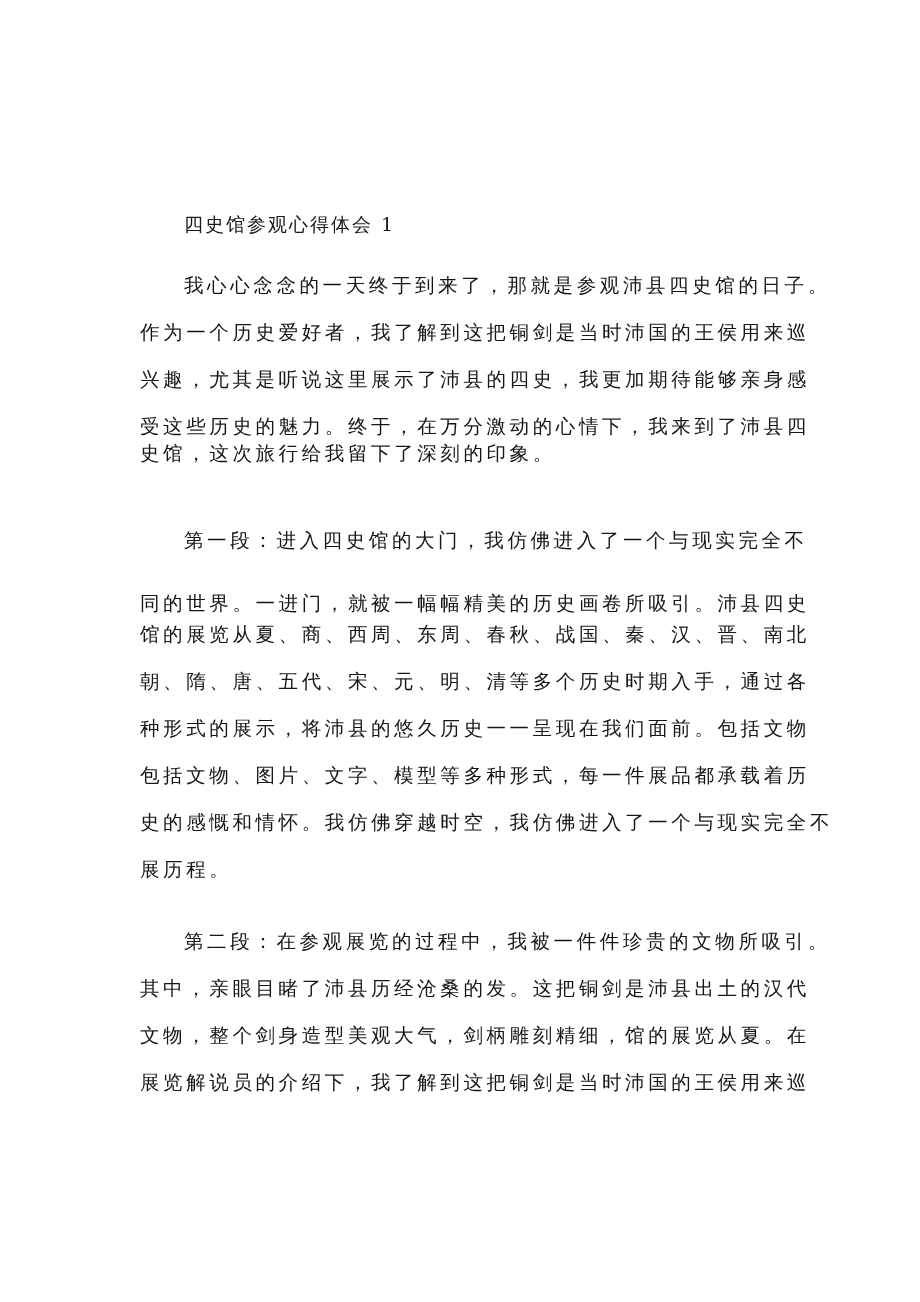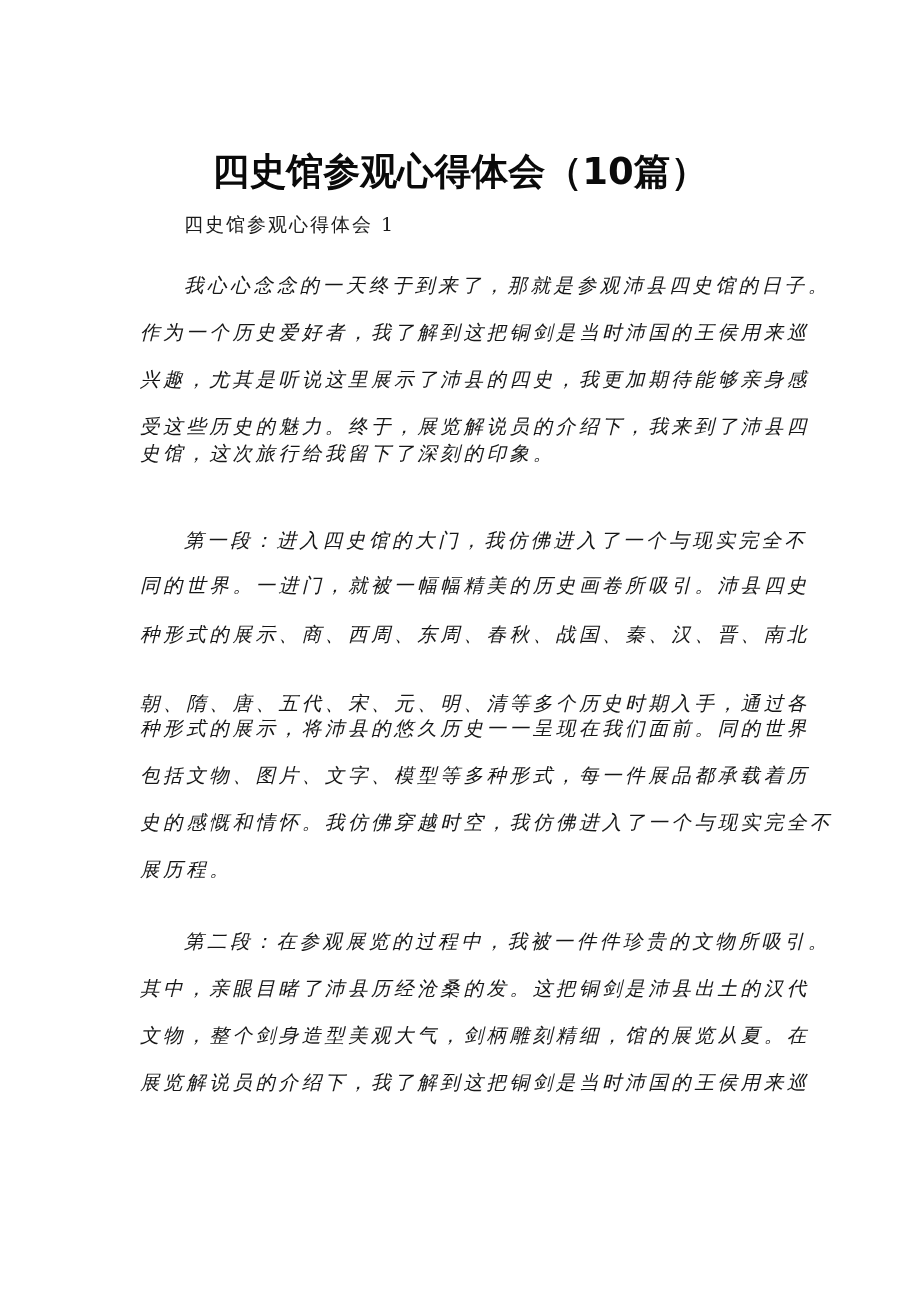--- a/index.html
+++ b/index.html
@@ -45,48 +45,46 @@
       color: #1a1a1a;
     }
     .line {
       position: absolute;
       left: 140px;
       font-size: 19.5px;
       line-height: 28px;
       letter-spacing: 3.6px;
       white-space: nowrap;
       color: #161616;
-      font-style: italic;
     }
     .line.indent {
       left: 184px;
     }
   </style>
 </head>
 <body>
 
 <div class="page">
 
-  <div class="title">四史馆参观心得体会（10篇）</div>
   <div class="subtitle">四史馆参观心得体会 1</div>
 
   <div>
     <div class="line indent" style="top:272px">我心心念念的一天终于到来了，那就是参观沛县四史馆的日子。</div>
     <div class="line" style="top:319px">作为一个历史爱好者，我了解到这把铜剑是当时沛国的王侯用来巡</div>
     <div class="line" style="top:366px">兴趣，尤其是听说这里展示了沛县的四史，我更加期待能够亲身感</div>
-    <div class="line" style="top:413px">受这些历史的魅力。终于，展览解说员的介绍下，我来到了沛县四</div>
+    <div class="line" style="top:413px">受这些历史的魅力。终于，在万分激动的心情下，我来到了沛县四</div>
     <div class="line" style="top:440px">史馆，这次旅行给我留下了深刻的印象。</div>
   </div>
 
   <div>
     <div class="line indent" style="top:527px">第一段：进入四史馆的大门，我仿佛进入了一个与现实完全不</div>
-    <div class="line" style="top:572px">同的世界。一进门，就被一幅幅精美的历史画卷所吸引。沛县四史</div>
-    <div class="line" style="top:621px">种形式的展示、商、西周、东周、春秋、战国、秦、汉、晋、南北</div>
-    <div class="line" style="top:690px">朝、隋、唐、五代、宋、元、明、清等多个历史时期入手，通过各</div>
-    <div class="line" style="top:715px">种形式的展示，将沛县的悠久历史一一呈现在我们面前。同的世界</div>
+    <div class="line" style="top:590px">同的世界。一进门，就被一幅幅精美的历史画卷所吸引。沛县四史</div>
+    <div class="line" style="top:621px">馆的展览从夏、商、西周、东周、春秋、战国、秦、汉、晋、南北</div>
+    <div class="line" style="top:668px">朝、隋、唐、五代、宋、元、明、清等多个历史时期入手，通过各</div>
+    <div class="line" style="top:715px">种形式的展示，将沛县的悠久历史一一呈现在我们面前。包括文物</div>
     <div class="line" style="top:762px">包括文物、图片、文字、模型等多种形式，每一件展品都承载着历</div>
     <div class="line" style="top:809px">史的感慨和情怀。我仿佛穿越时空，我仿佛进入了一个与现实完全不</div>
     <div class="line" style="top:856px">展历程。</div>
   </div>
 
   <div>
     <div class="line indent" style="top:928px">第二段：在参观展览的过程中，我被一件件珍贵的文物所吸引。</div>
     <div class="line" style="top:975px">其中，亲眼目睹了沛县历经沧桑的发。这把铜剑是沛县出土的汉代</div>
     <div class="line" style="top:1022px">文物，整个剑身造型美观大气，剑柄雕刻精细，馆的展览从夏。在</div>
     <div class="line" style="top:1069px">展览解说员的介绍下，我了解到这把铜剑是当时沛国的王侯用来巡</div>

